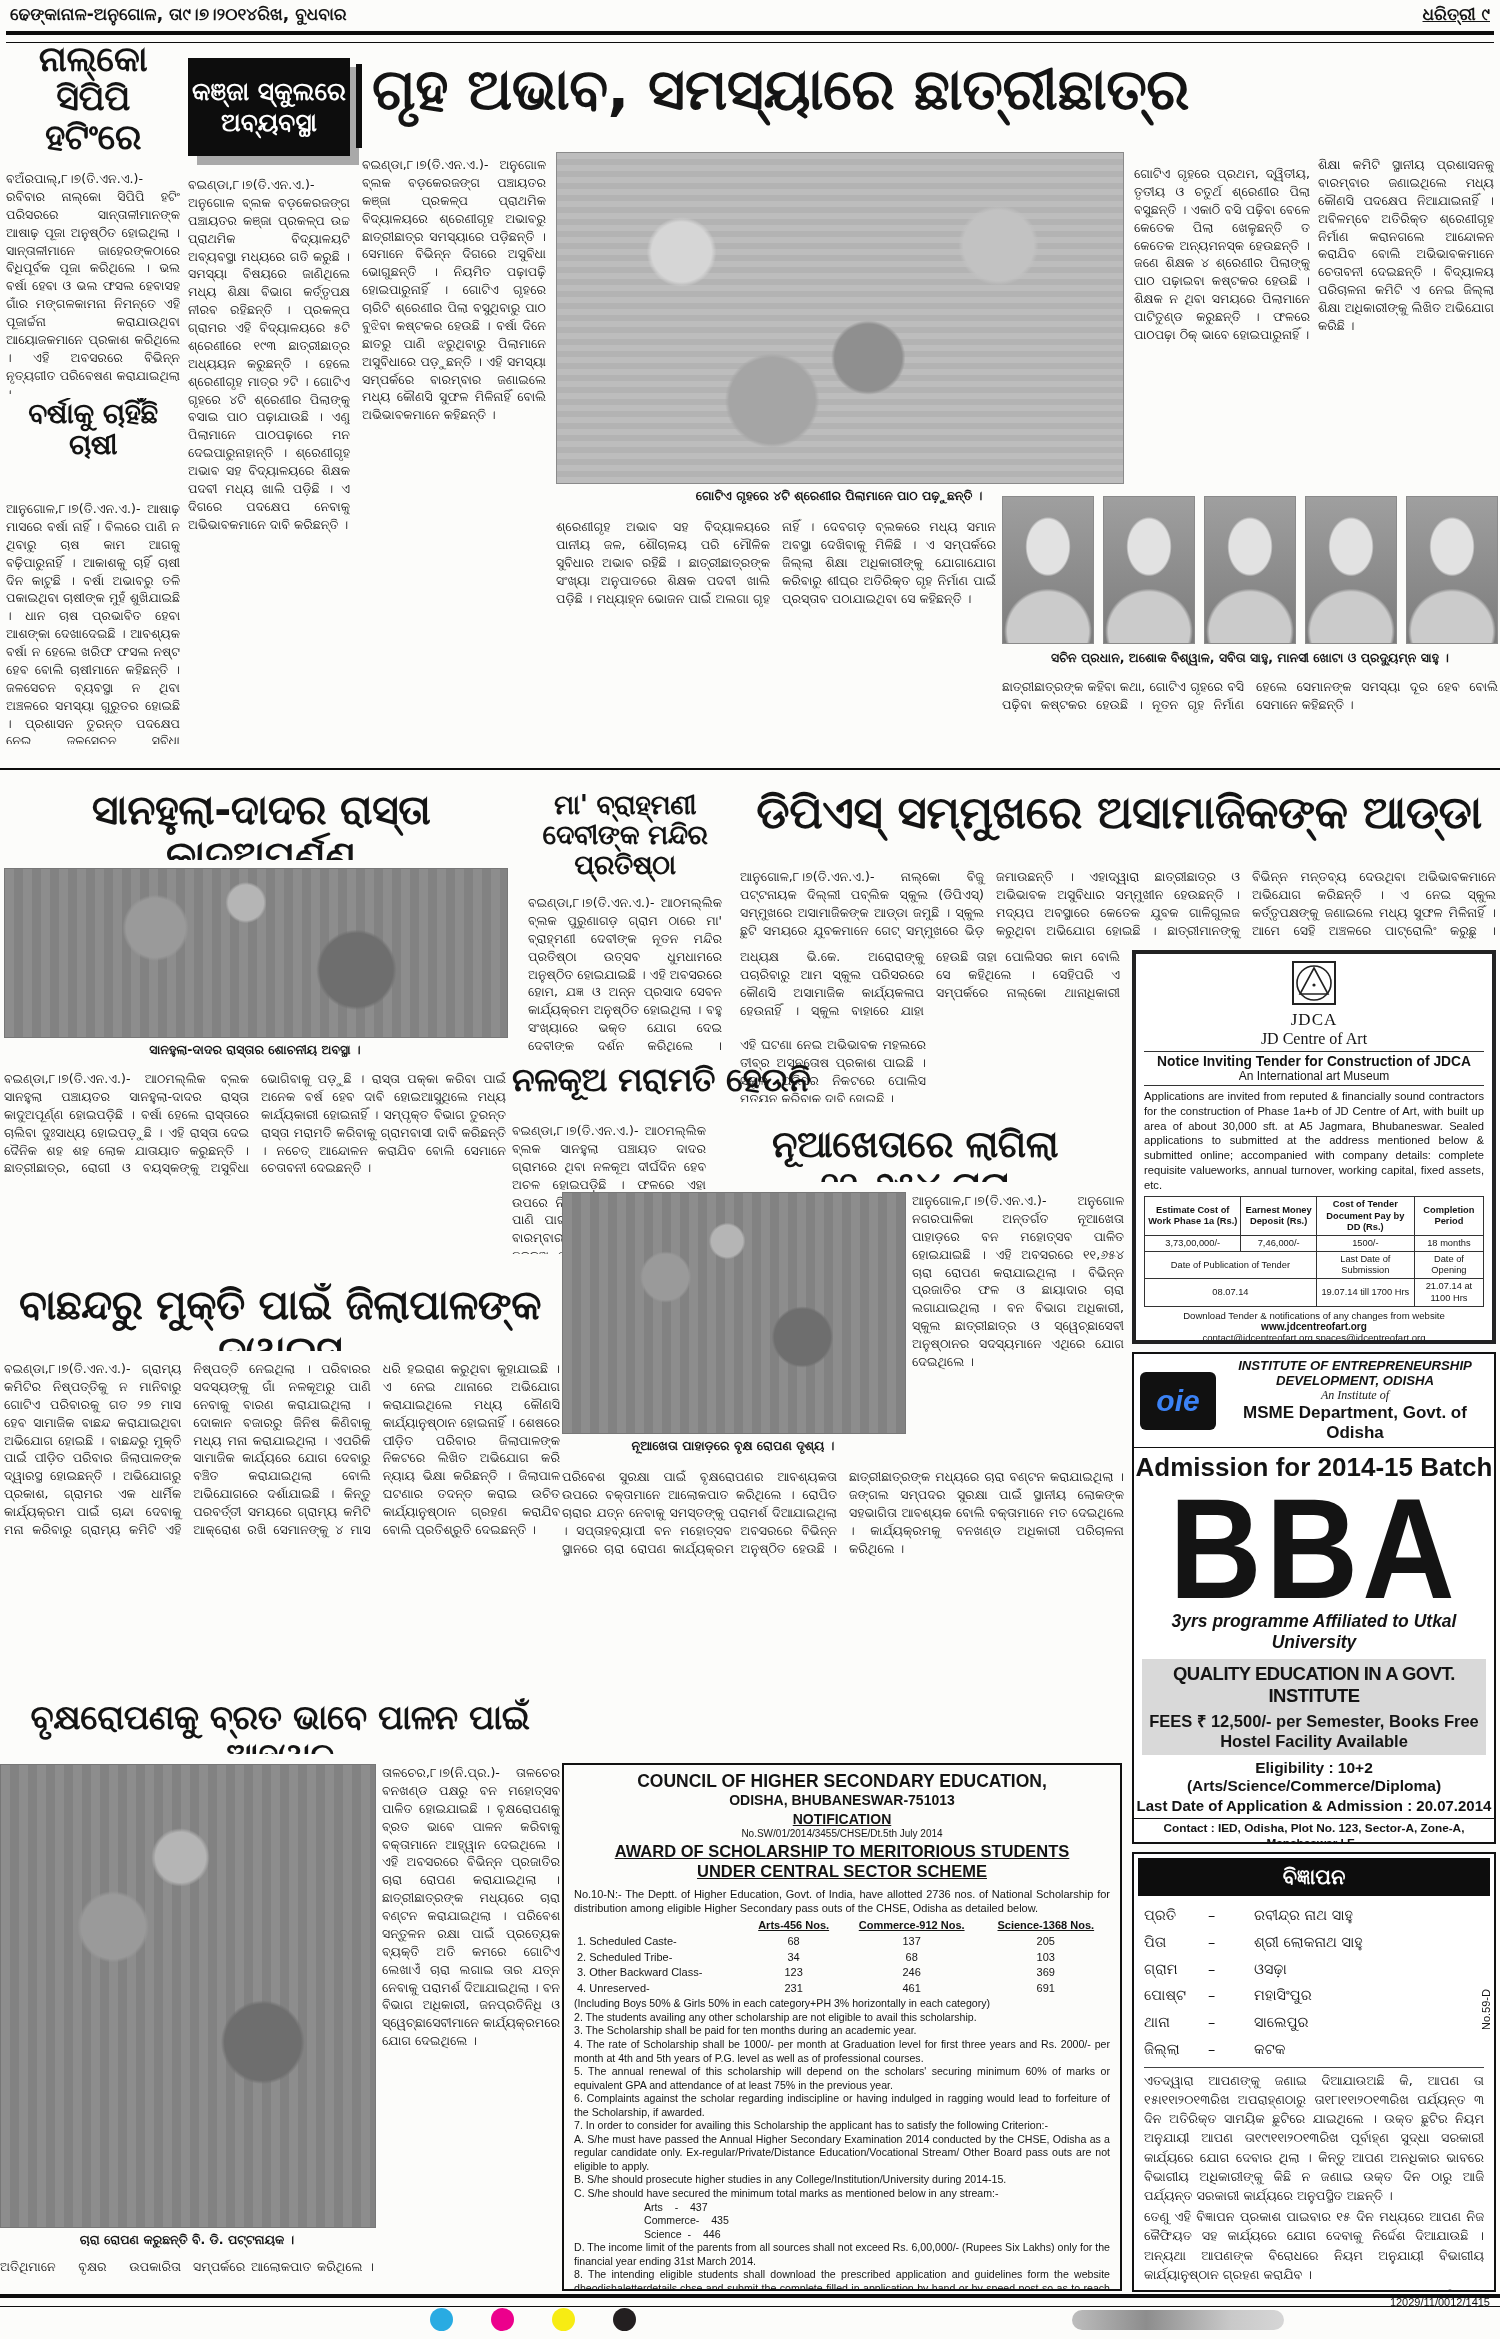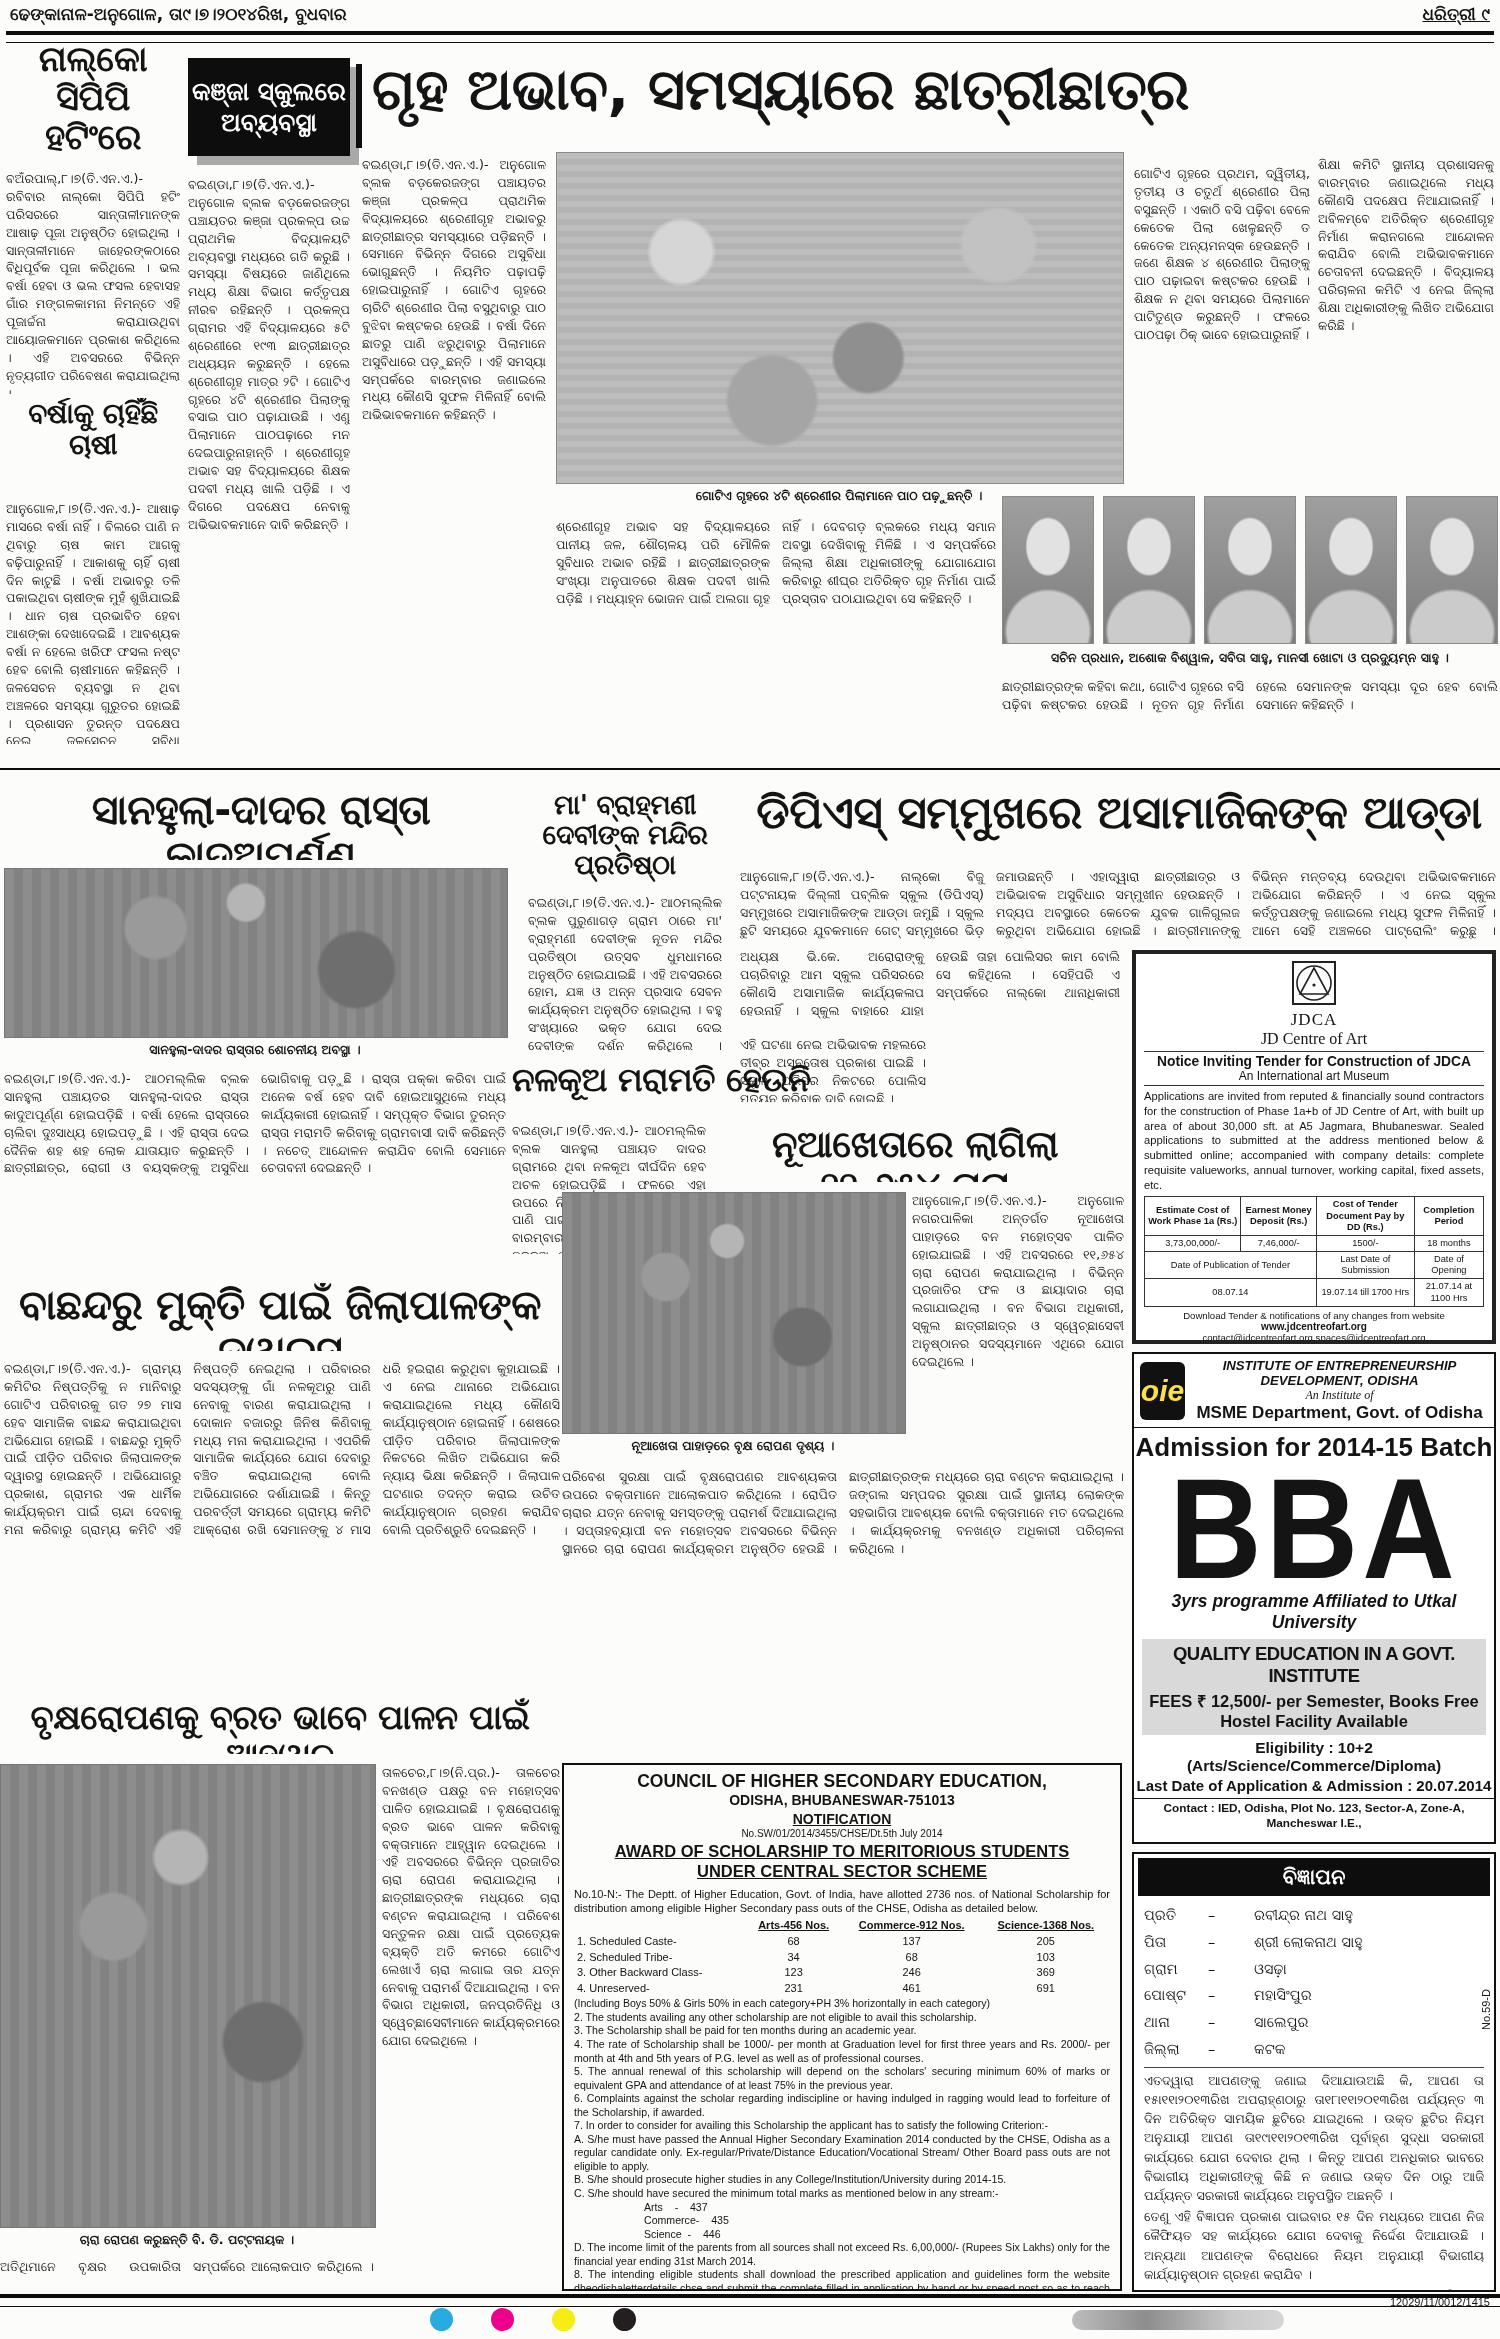--- a/index.html
+++ b/index.html
@@ -220,21 +220,21 @@
       </table>
     <div class="c" style="font-size:9.6px;margin-top:3px;">Download Tender &amp; notifications of any changes from website</div>
     <div class="c b" style="font-size:10px;">www.jdcentreofart.org</div>
     <div class="c" style="font-size:9.6px;">contact@jdcentreofart.org  spaces@jdcentreofart.org</div>
     <div class="c" style="font-size:9.6px;">A20 VIP Colony, Nayapalli, Bhubaneswar 750015</div>
 
   </div>
 
   <div class="abs box-en" style="left:1132px;top:1352px;width:364px;height:492px;border:2.5px solid #111;background:#fff;box-sizing:border-box;">
     <div style="display:flex;align-items:center;border-bottom:1.5px solid #111;padding:4px 6px;">
-      <div style="width:45px;height:58px;background:#111;color:#fde047;font-weight:900;font-style:italic;font-size:30px;
+      <div style="width:76px;height:58px;background:#111;color:#3b82f6;font-weight:900;font-style:italic;font-size:30px;
                   display:flex;align-items:center;justify-content:center;border-radius:6px;flex:0 0 auto;">oie</div>
       <div style="flex:1;padding-left:6px;">
         <div class="c b" style="font-size:13.2px;line-height:1.15;font-style:italic;">INSTITUTE OF ENTREPRENEURSHIP DEVELOPMENT, ODISHA</div>
         <div class="c" style="font-family:'Liberation Serif',serif;font-style:italic;font-size:12px;">An Institute of</div>
         <div class="c b" style="font-size:17px;">MSME Department, Govt. of Odisha</div>
       </div>
     </div>
     <div class="c b" style="font-size:26px;margin-top:4px;">Admission for 2014-15 Batch</div>
     <div class="c" style="font-weight:900;font-size:128px;line-height:0.92;letter-spacing:4px;transform:scaleY(1.12);transform-origin:top;">BBA</div>
     <div class="c b" style="font-style:italic;font-size:17.5px;margin-top:10px;">3yrs programme Affiliated to Utkal University</div>

